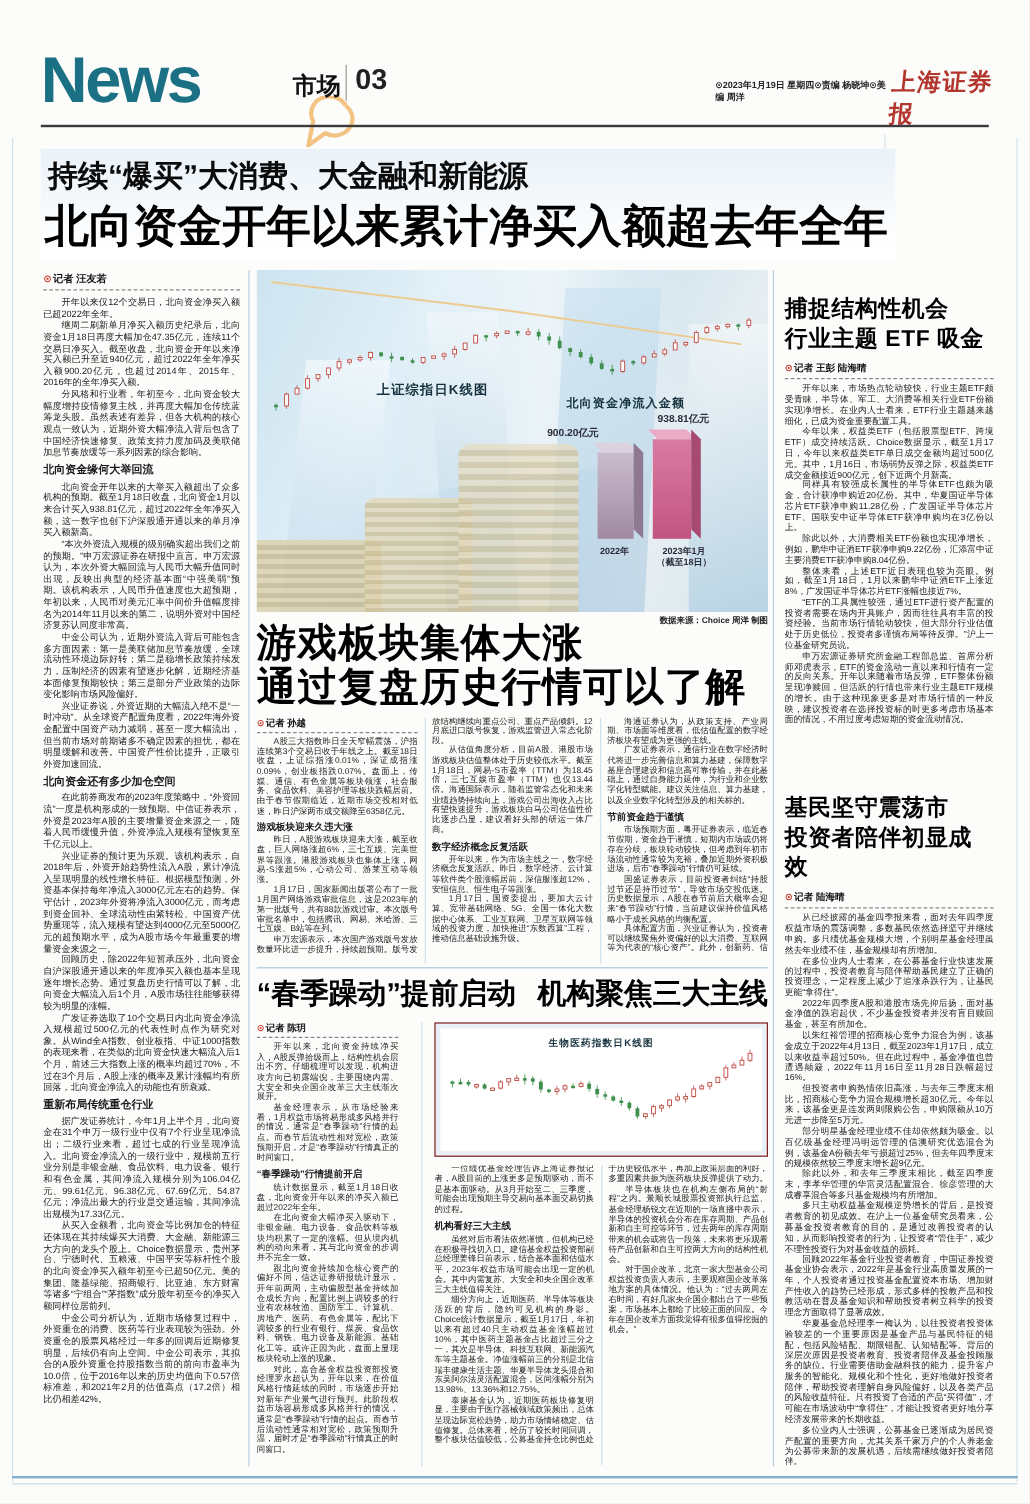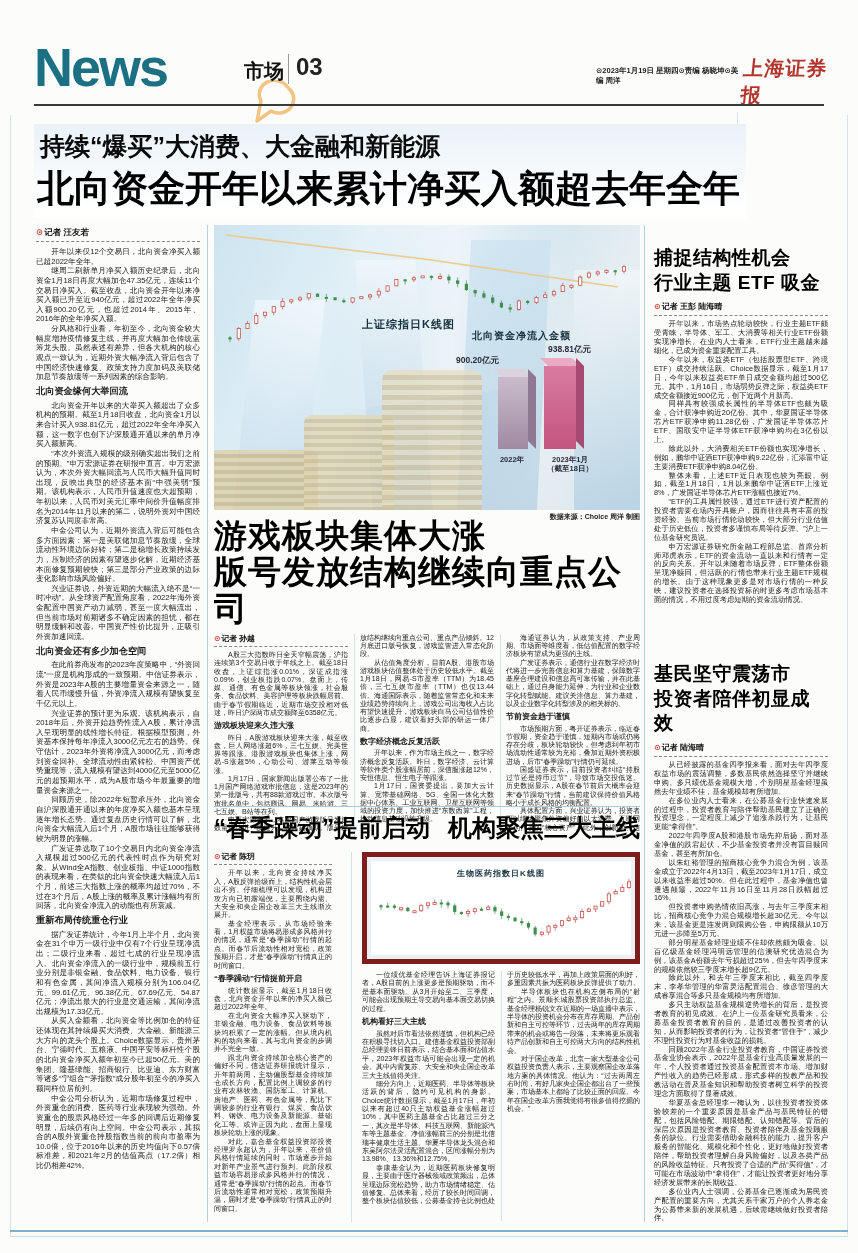--- a/index.html
+++ b/index.html
@@ -41,21 +41,21 @@
   .col1 .sub { font-size:9.2px; }
 
   .vrule { position:absolute; top:225px; height:997px; width:1px; background:#b6d0e0; }
   .vrule-1 { left:207px; } .vrule-2 { left:644px; }
 
   
   .photo { position:absolute; left:214px; top:225px; width:426px; height:285px; overflow:hidden;
            background:linear-gradient(115deg,#cde4f0 0%,#e0eff7 28%,#cfe3ee 55%,#e6eef2 78%,#d6e5ec 100%); }
   .bldg { position:absolute; bottom:0; }
   .beam { position:absolute; left:-40px; top:-30px; width:560px; height:200px; background:linear-gradient(100deg,rgba(255,255,255,0) 30%,rgba(255,255,255,.55) 50%,rgba(255,255,255,0) 70%); transform:rotate(-8deg); }
-  .kl-label { position:absolute; left:100px; top:92px; font-size:11px; font-weight:800; color:#16323e; letter-spacing:1px;margin-left:48px; }
+  .kl-label { position:absolute; left:100px; top:92px; font-size:11px; font-weight:800; color:#16323e; letter-spacing:1px; }
   .bar-title { position:absolute; left:258px; top:104px; font-size:10px; font-weight:800; color:#16323e; letter-spacing:1px; }
   .bar-val { position:absolute; font-size:8.5px; font-weight:700; color:#2a2a3a; }
   .val-a { left:242px; top:130px; } .val-b { left:318px; top:119px;margin-left:16px; }
   .bar3d { position:absolute; }
   .bar3d::before { content:""; position:absolute; bottom:100%; left:4px; width:100%; height:8px; transform:skewX(45deg); transform-origin:bottom left; }
   .bar3d::after { content:""; position:absolute; top:-8px; left:100%; width:8px; height:100%; transform:skewY(45deg); transform-origin:top left; }
   .bar-a { left:284px; top:152px; width:30px; height:72px; background:linear-gradient(180deg,#cabccc,#a08aa2); }
   .bar-a::before { background:#dcd2de; } .bar-a::after { background:#8f7992; }
   .bar-b { left:330px; top:141px; width:32px; height:83px; background:linear-gradient(180deg,#da7ba1,#c25580); }
   .bar-b::before { background:#eaacc5; } .bar-b::after { background:#a74a71; }
@@ -71,21 +71,21 @@
   .cols-byline { font-size:7.8px; }
 
   .center-hrule { position:absolute; left:214px; top:806px; width:426px; height:1px; background:#a9c9dc; }
 
   
   .spring { position:absolute; left:214px; top:812px; width:426px; height:410px; overflow:hidden; }
   .spring-head { display:flex; justify-content:space-between; font-size:24px; font-weight:900; color:#000; }
   .spring-body { margin-top:8px; display:flex; gap:10px; height:372px; }
   .spring-left { width:138px; font-size:7px; line-height:1.2; text-align:justify; overflow:hidden; border-right:1px solid #cfe2ee; padding-right:19px; }
   .spring-right { flex:1; }
-  .bio-panel { height:112px; background:#e9f1f7; border:5px solid #7f1d1d; padding:4px; position:relative; }
+  .bio-panel { height:112px; background:#e9f1f7; border:1px solid #7f1d1d; padding:4px; position:relative; }
   .bio-inner { position:relative; width:100%; height:100%; background:#fff; }
   .bio-label { position:absolute; top:7px; left:0; width:100%; text-align:center; font-size:8px; font-weight:800; color:#16323e; letter-spacing:1px; }
   .spring-cols { margin-top:7px; height:250px; column-count:2; column-gap:12px; column-fill:auto; column-rule:1px solid #cfe2ee; font-size:7px; line-height:1.2; text-align:justify; overflow:hidden; }
 
   
   .side-art { position:absolute; left:654px; width:174px; }
   .side-h { font-size:19px; font-weight:900; line-height:1.3; color:#000; letter-spacing:.5px; }
   .side-byline { margin-top:6px; font-size:8px; font-weight:700; border-bottom:1px dashed #888; padding-bottom:3px; }
   .side-body { margin-top:4px; text-align:justify; font-size:7.3px; line-height:1.22; overflow:hidden; }
   .etf { top:246px; } .etf .side-body { height:330px; }
@@ -252,21 +252,21 @@
     <div class="bar-val val-b">938.81亿元</div>
     <div class="bar3d bar-a"></div>
     <div class="bar3d bar-b"></div>
     <div class="xlabel xl-a"><span>2022年</span></div>
     <div class="xlabel xl-b"><span>2023年1月</span><br><span>（截至18日）</span></div>
   </div>
   <div class="photo-cap">数据来源：Choice 周洋 制图</div>
 
   <div class="game">
     <div class="game-h">游戏板块集体大涨</div>
-    <div class="game-h">版号发放结构继续向重点公司</div>
+    <div class="game-h">通过复盘历史行情可以了解</div>
     <div class="game-cols">
       <div class="byline byline-flow cols-byline">
         <span class="by-icon">⊙</span><span>记者 孙越</span>
       </div>
       <div>
           <p class="para">A股三大指数昨日全天窄幅震荡，沪指连续第3个交易日收于年线之上。截至18日收盘，上证综指涨0.01%，深证成指涨0.09%，创业板指跌0.07%。盘面上，传媒、通信、有色金属等板块领涨，社会服务、食品饮料、美容护理等板块跌幅居前。由于春节假期临近，近期市场交投相对低迷，昨日沪深两市成交额降至6358亿元。</p>
           <h4 class="sub">游戏板块迎来久违大涨</h4>
           <p class="para">昨日，A股游戏板块迎来大涨，截至收盘，巨人网络涨超6%，三七互娱、完美世界等跟涨。港股游戏板块也集体上涨，网易-S涨超5%，心动公司、游莱互动等领涨。</p>
           <p class="para">1月17日，国家新闻出版署公布了一批1月国产网络游戏审批信息，这是2023年的第一批版号，共有88款游戏过审。本次版号审批名单中，包括腾讯、网易、米哈游、三七互娱、B站等在列。</p>
           <p class="para">申万宏源表示，本次国产游戏版号发放数量环比进一步提升，持续超预期。版号发放结构继续向重点公司、重点产品倾斜。12月底进口版号恢复，游戏监管进入常态化阶段。</p>

